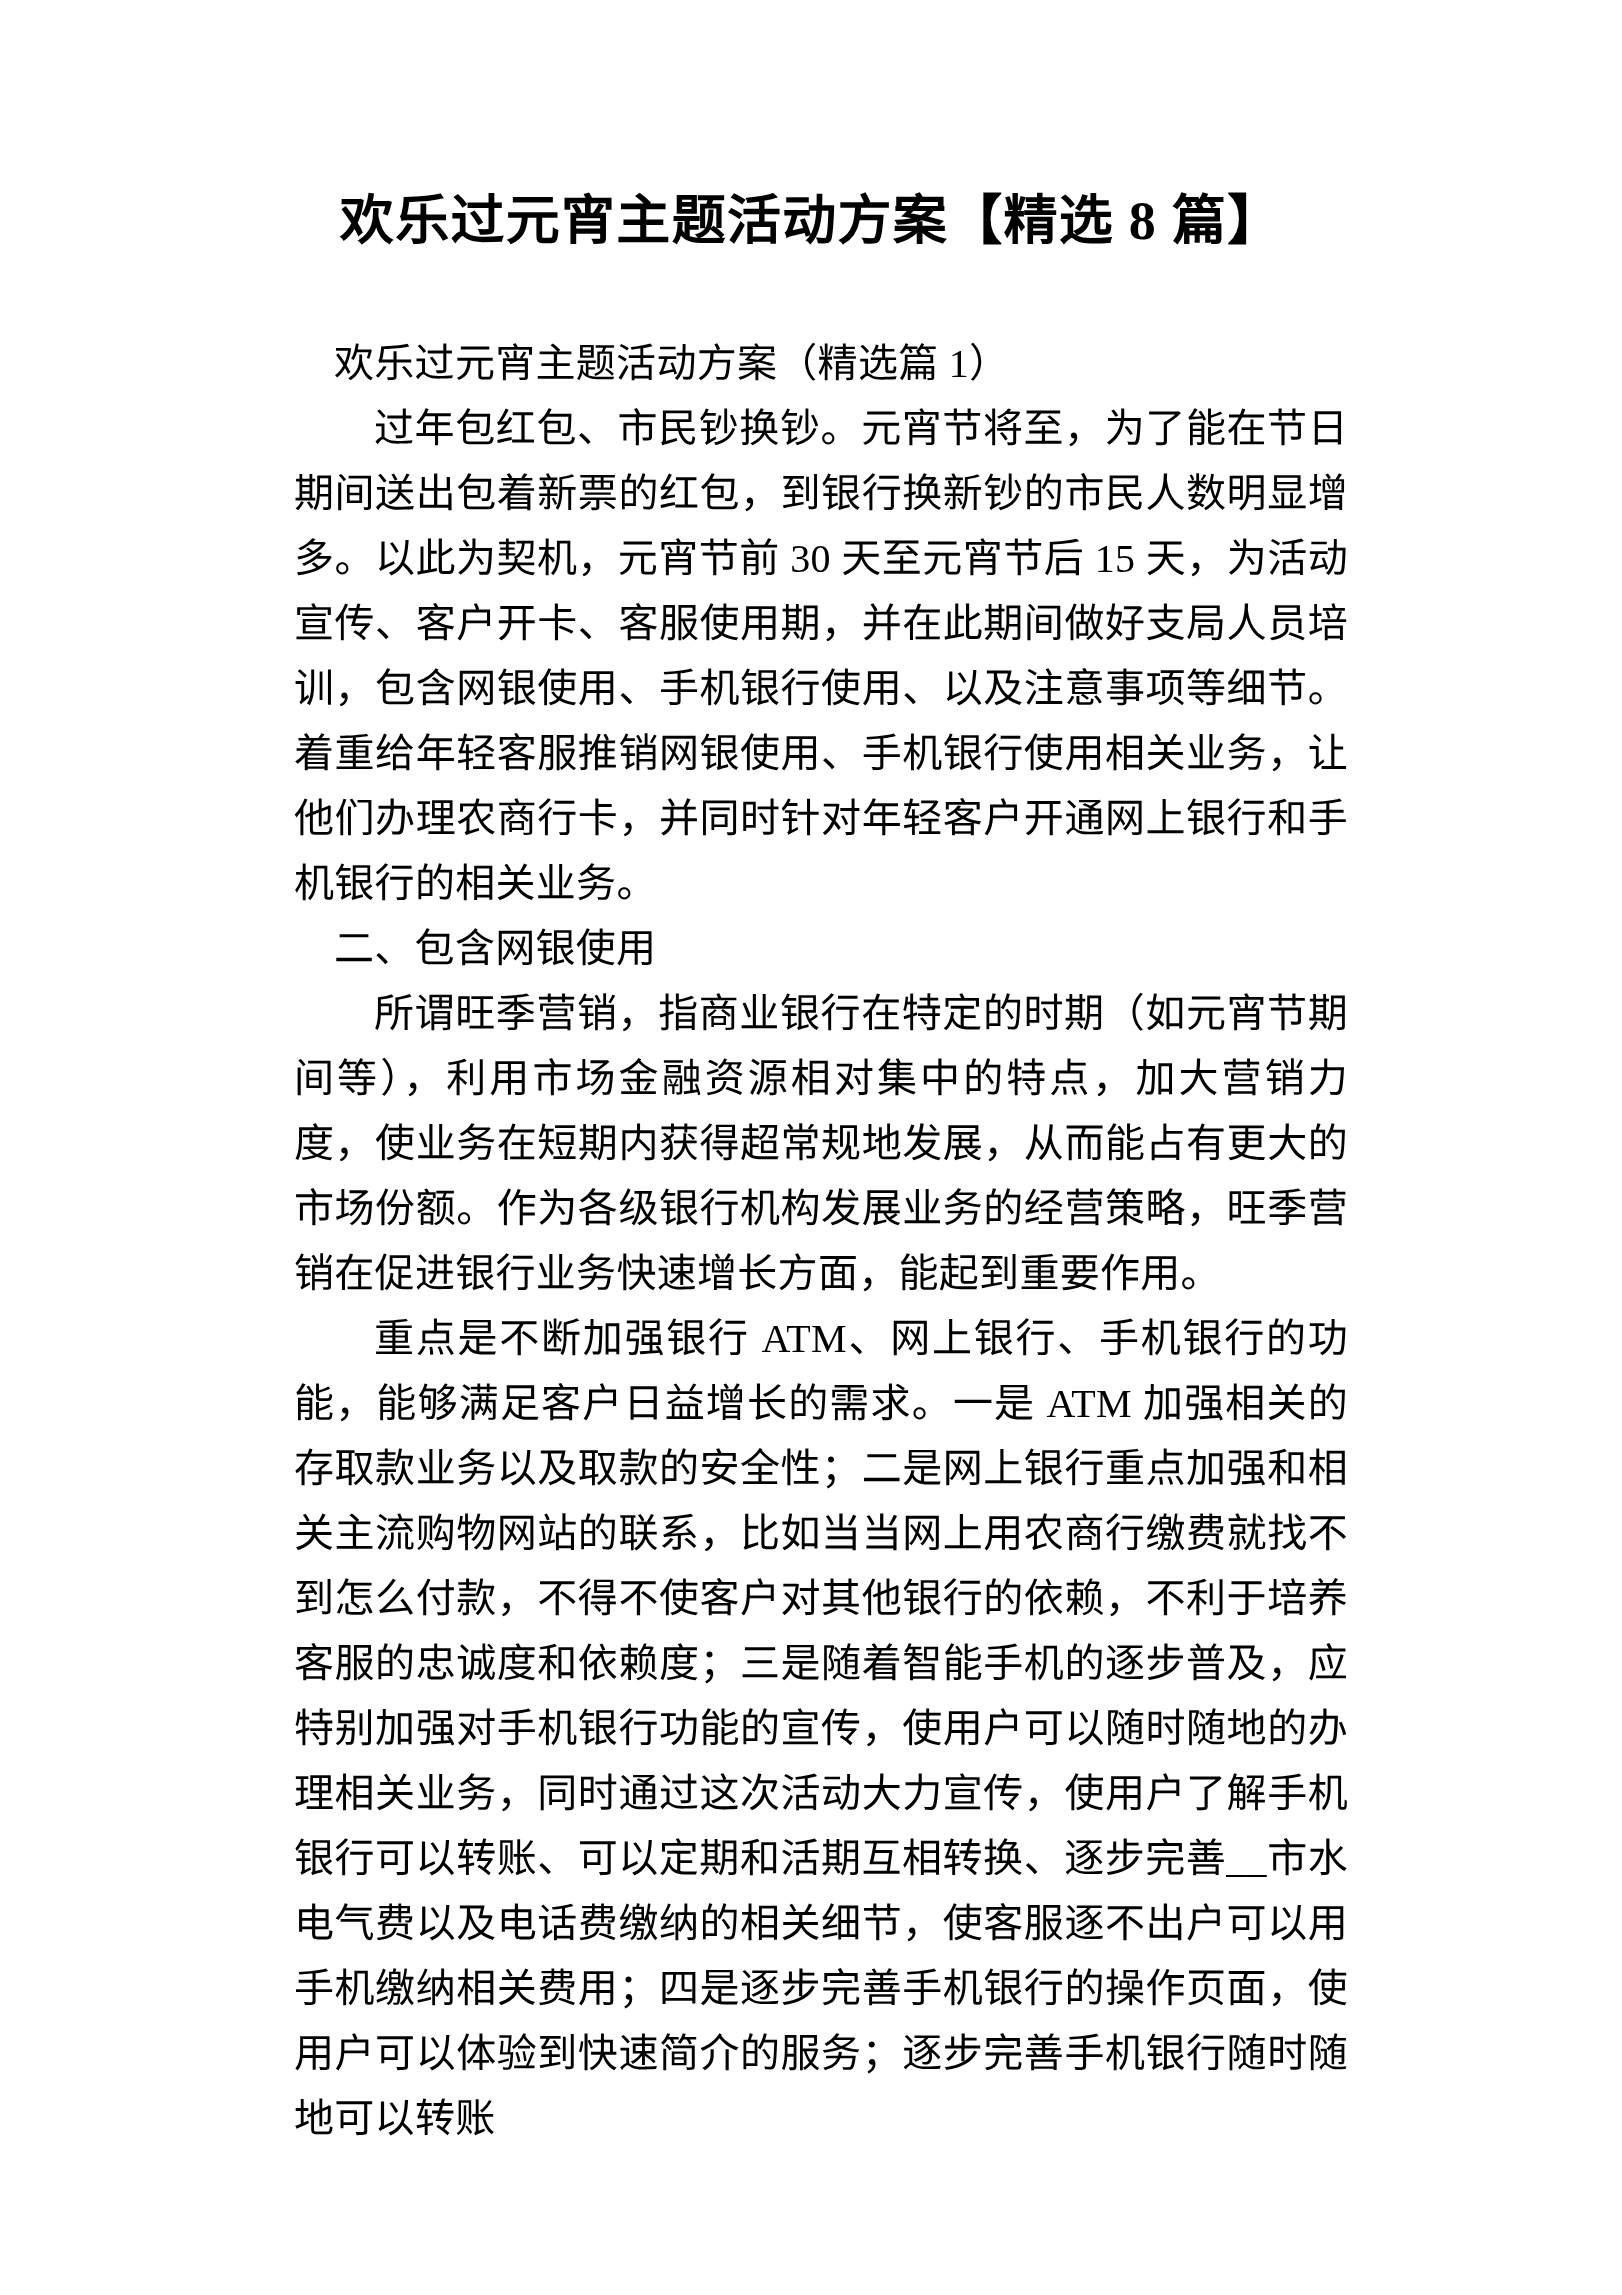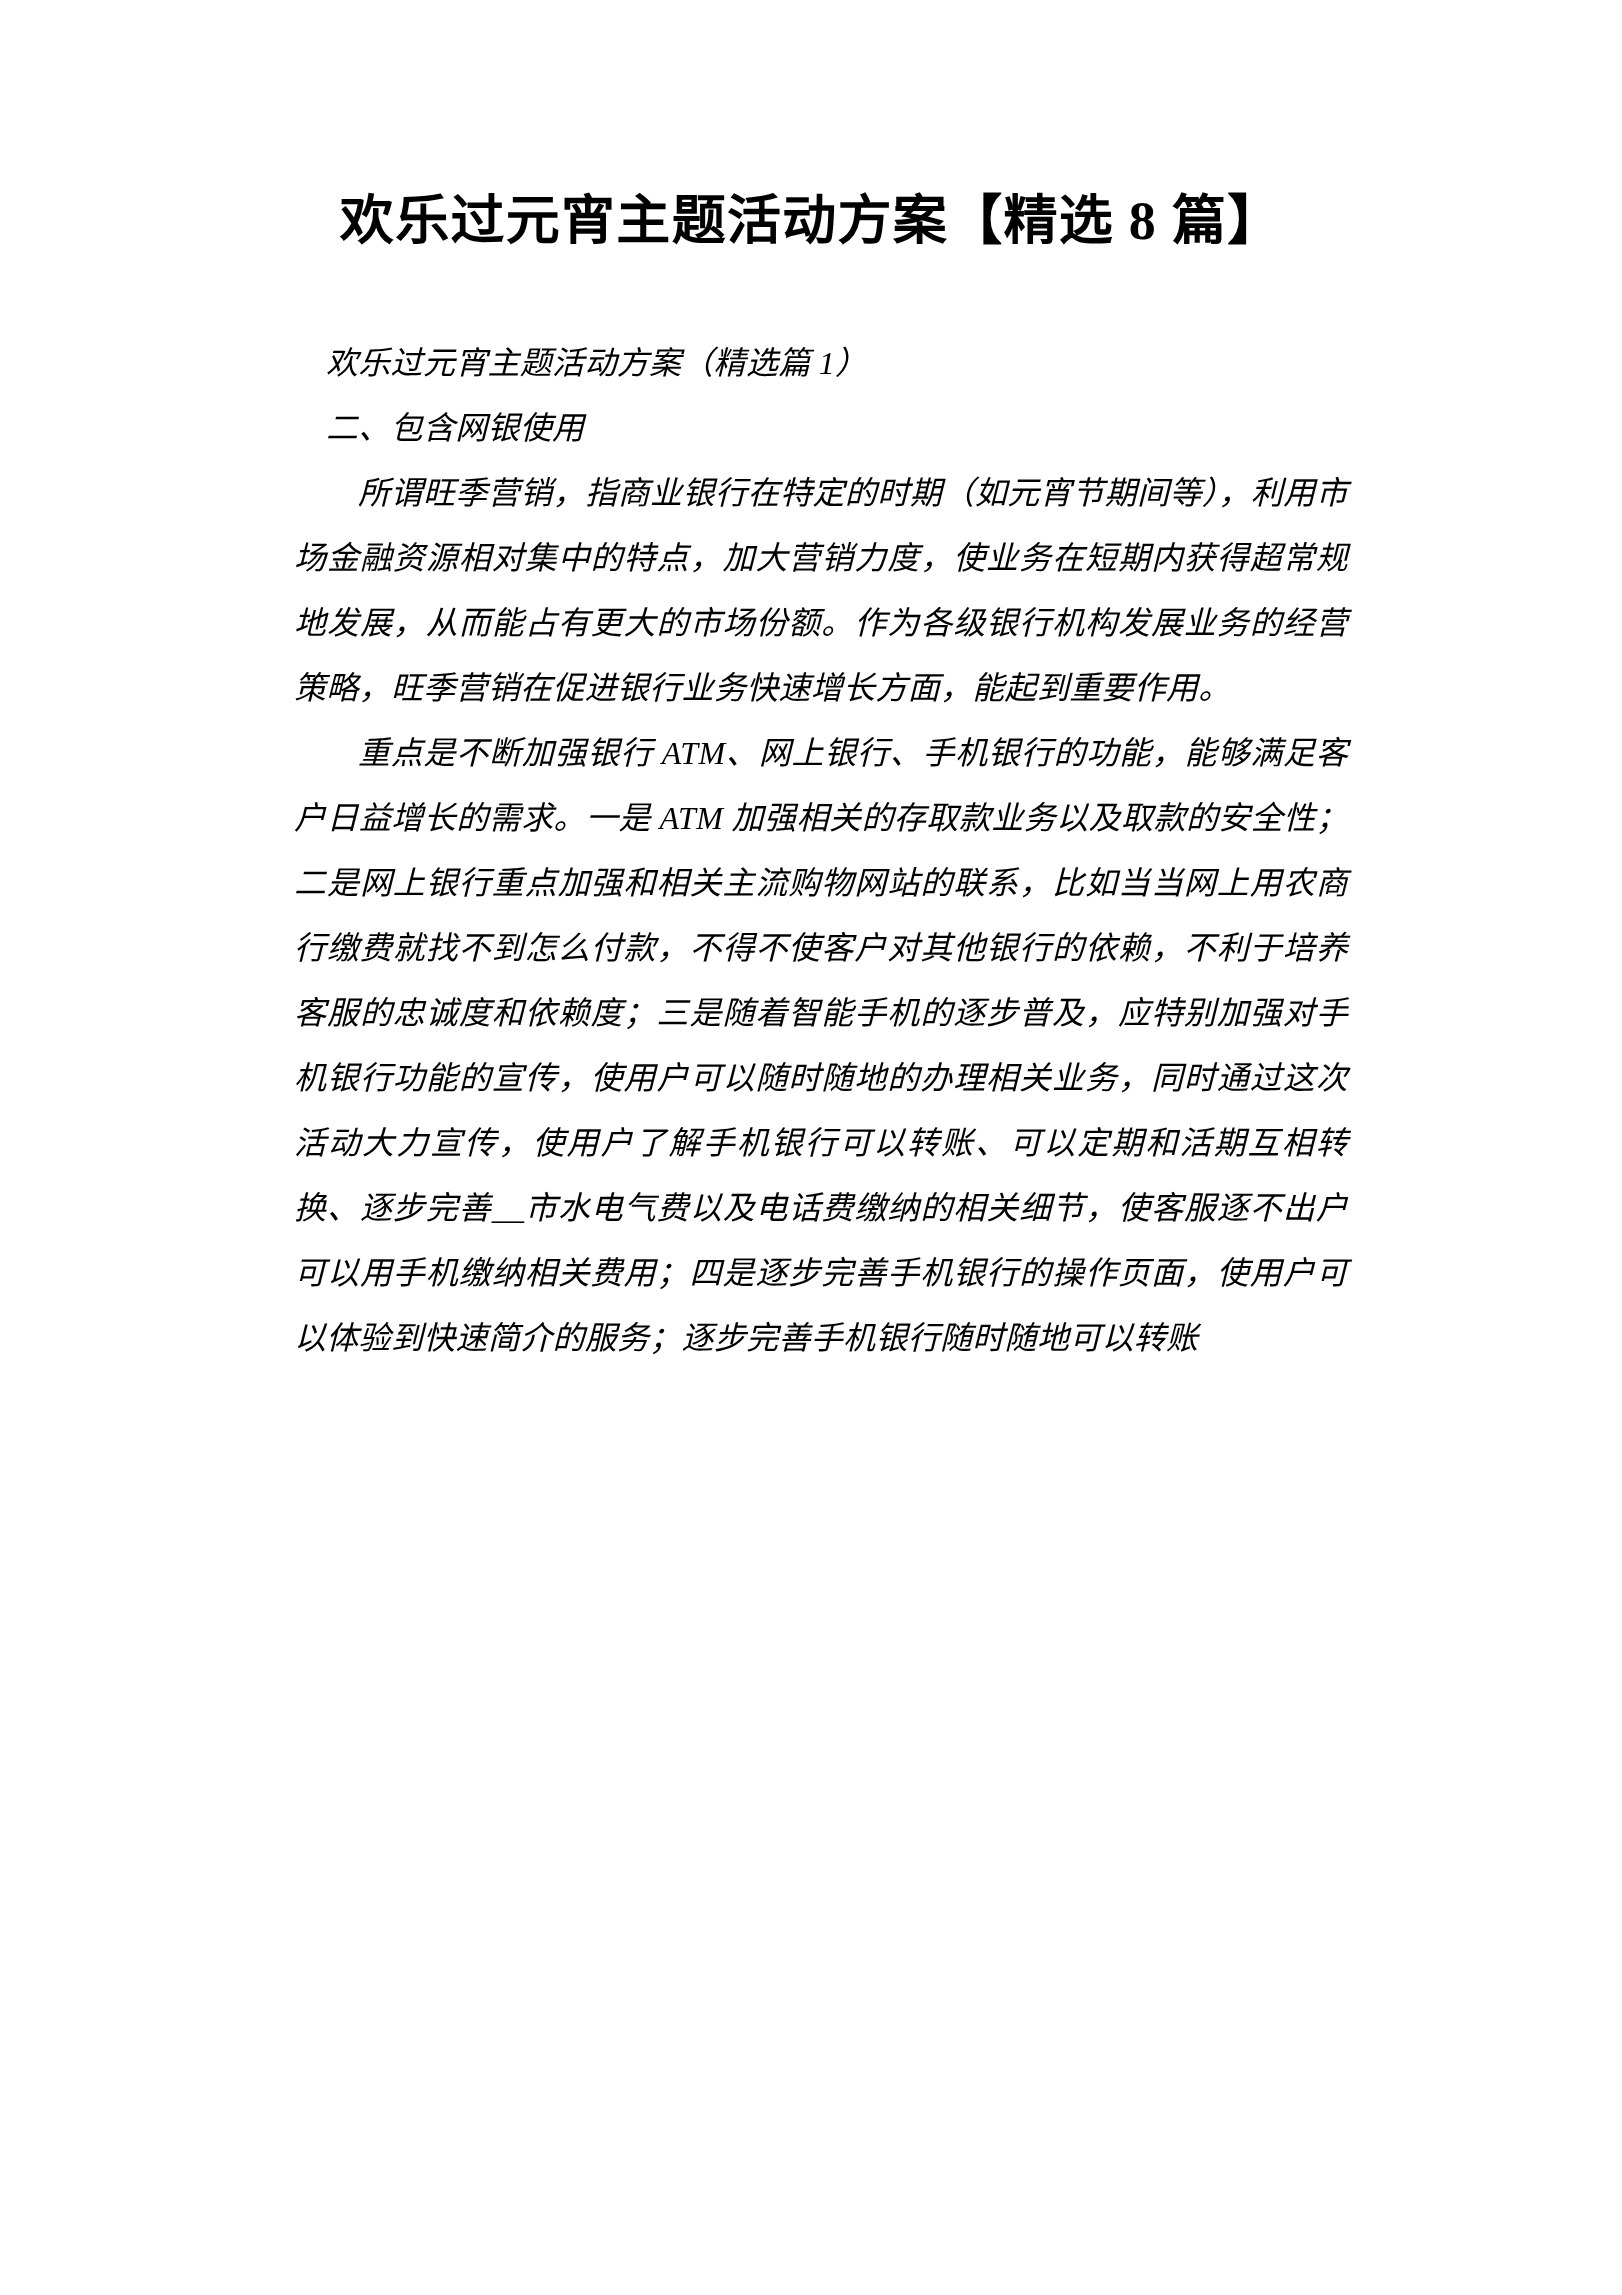--- a/index.html
+++ b/index.html
@@ -28,26 +28,25 @@
     font-weight: bold;
     font-size: 54px;
     line-height: 1.18;
     text-align: center;
     letter-spacing: 1.3px;
     margin: 0 0 77px 0;
     padding-right: 19.6px;
     white-space: nowrap;
   }
   .body-block {
-    font-size: 32px;
+    font-size: 40px;
     line-height: 65px;
     text-align: justify;
     text-justify: inter-ideograph;
     letter-spacing: 0.3px;
-    font-style: italic;
   }
   p.para {
     margin: 0;
     text-indent: 2em;
   }
   p.para.sub-title {
     text-indent: 1em;
   }
   p.para.heading {
     text-indent: 1em;
@@ -58,20 +57,21 @@
 
 <div class="page">
 
   <h1 class="doc-title">欢乐过元宵主题活动方案【精选 8 篇】</h1>
 
   <div class="body-block">
 
     <p class="para sub-title">欢乐过元宵主题活动方案（精选篇 1）</p>
 
 
+    <p class="para">过年包红包、市民钞换钞。元宵节将至，为了能在节日期间送出包着新票的红包，到银行换新钞的市民人数明显增多。以此为契机，元宵节前 30 天至元宵节后 15 天，为活动宣传、客户开卡、客服使用期，并在此期间做好支局人员培训，包含网银使用、手机银行使用、以及注意事项等细节。着重给年轻客服推销网银使用、手机银行使用相关业务，让他们办理农商行卡，并同时针对年轻客户开通网上银行和手机银行的相关业务。</p>
 
     <p class="para heading">二、包含网银使用</p>
 
     <p class="para">所谓旺季营销，指商业银行在特定的时期（如元宵节期间等），利用市场金融资源相对集中的特点，加大营销力度，使业务在短期内获得超常规地发展，从而能占有更大的市场份额。作为各级银行机构发展业务的经营策略，旺季营销在促进银行业务快速增长方面，能起到重要作用。</p>
 
 
     <p class="para">重点是不断加强银行 ATM、网上银行、手机银行的功能，能够满足客户日益增长的需求。一是 ATM 加强相关的存取款业务以及取款的安全性；二是网上银行重点加强和相关主流购物网站的联系，比如当当网上用农商行缴费就找不到怎么付款，不得不使客户对其他银行的依赖，不利于培养客服的忠诚度和依赖度；三是随着智能手机的逐步普及，应特别加强对手机银行功能的宣传，使用户可以随时随地的办理相关业务，同时通过这次活动大力宣传，使用户了解手机银行可以转账、可以定期和活期互相转换、逐步完善__市水电气费以及电话费缴纳的相关细节，使客服逐不出户可以用手机缴纳相关费用；四是逐步完善手机银行的操作页面，使用户可以体验到快速简介的服务；逐步完善手机银行随时随地可以转账</p>
 
   </div>
 

